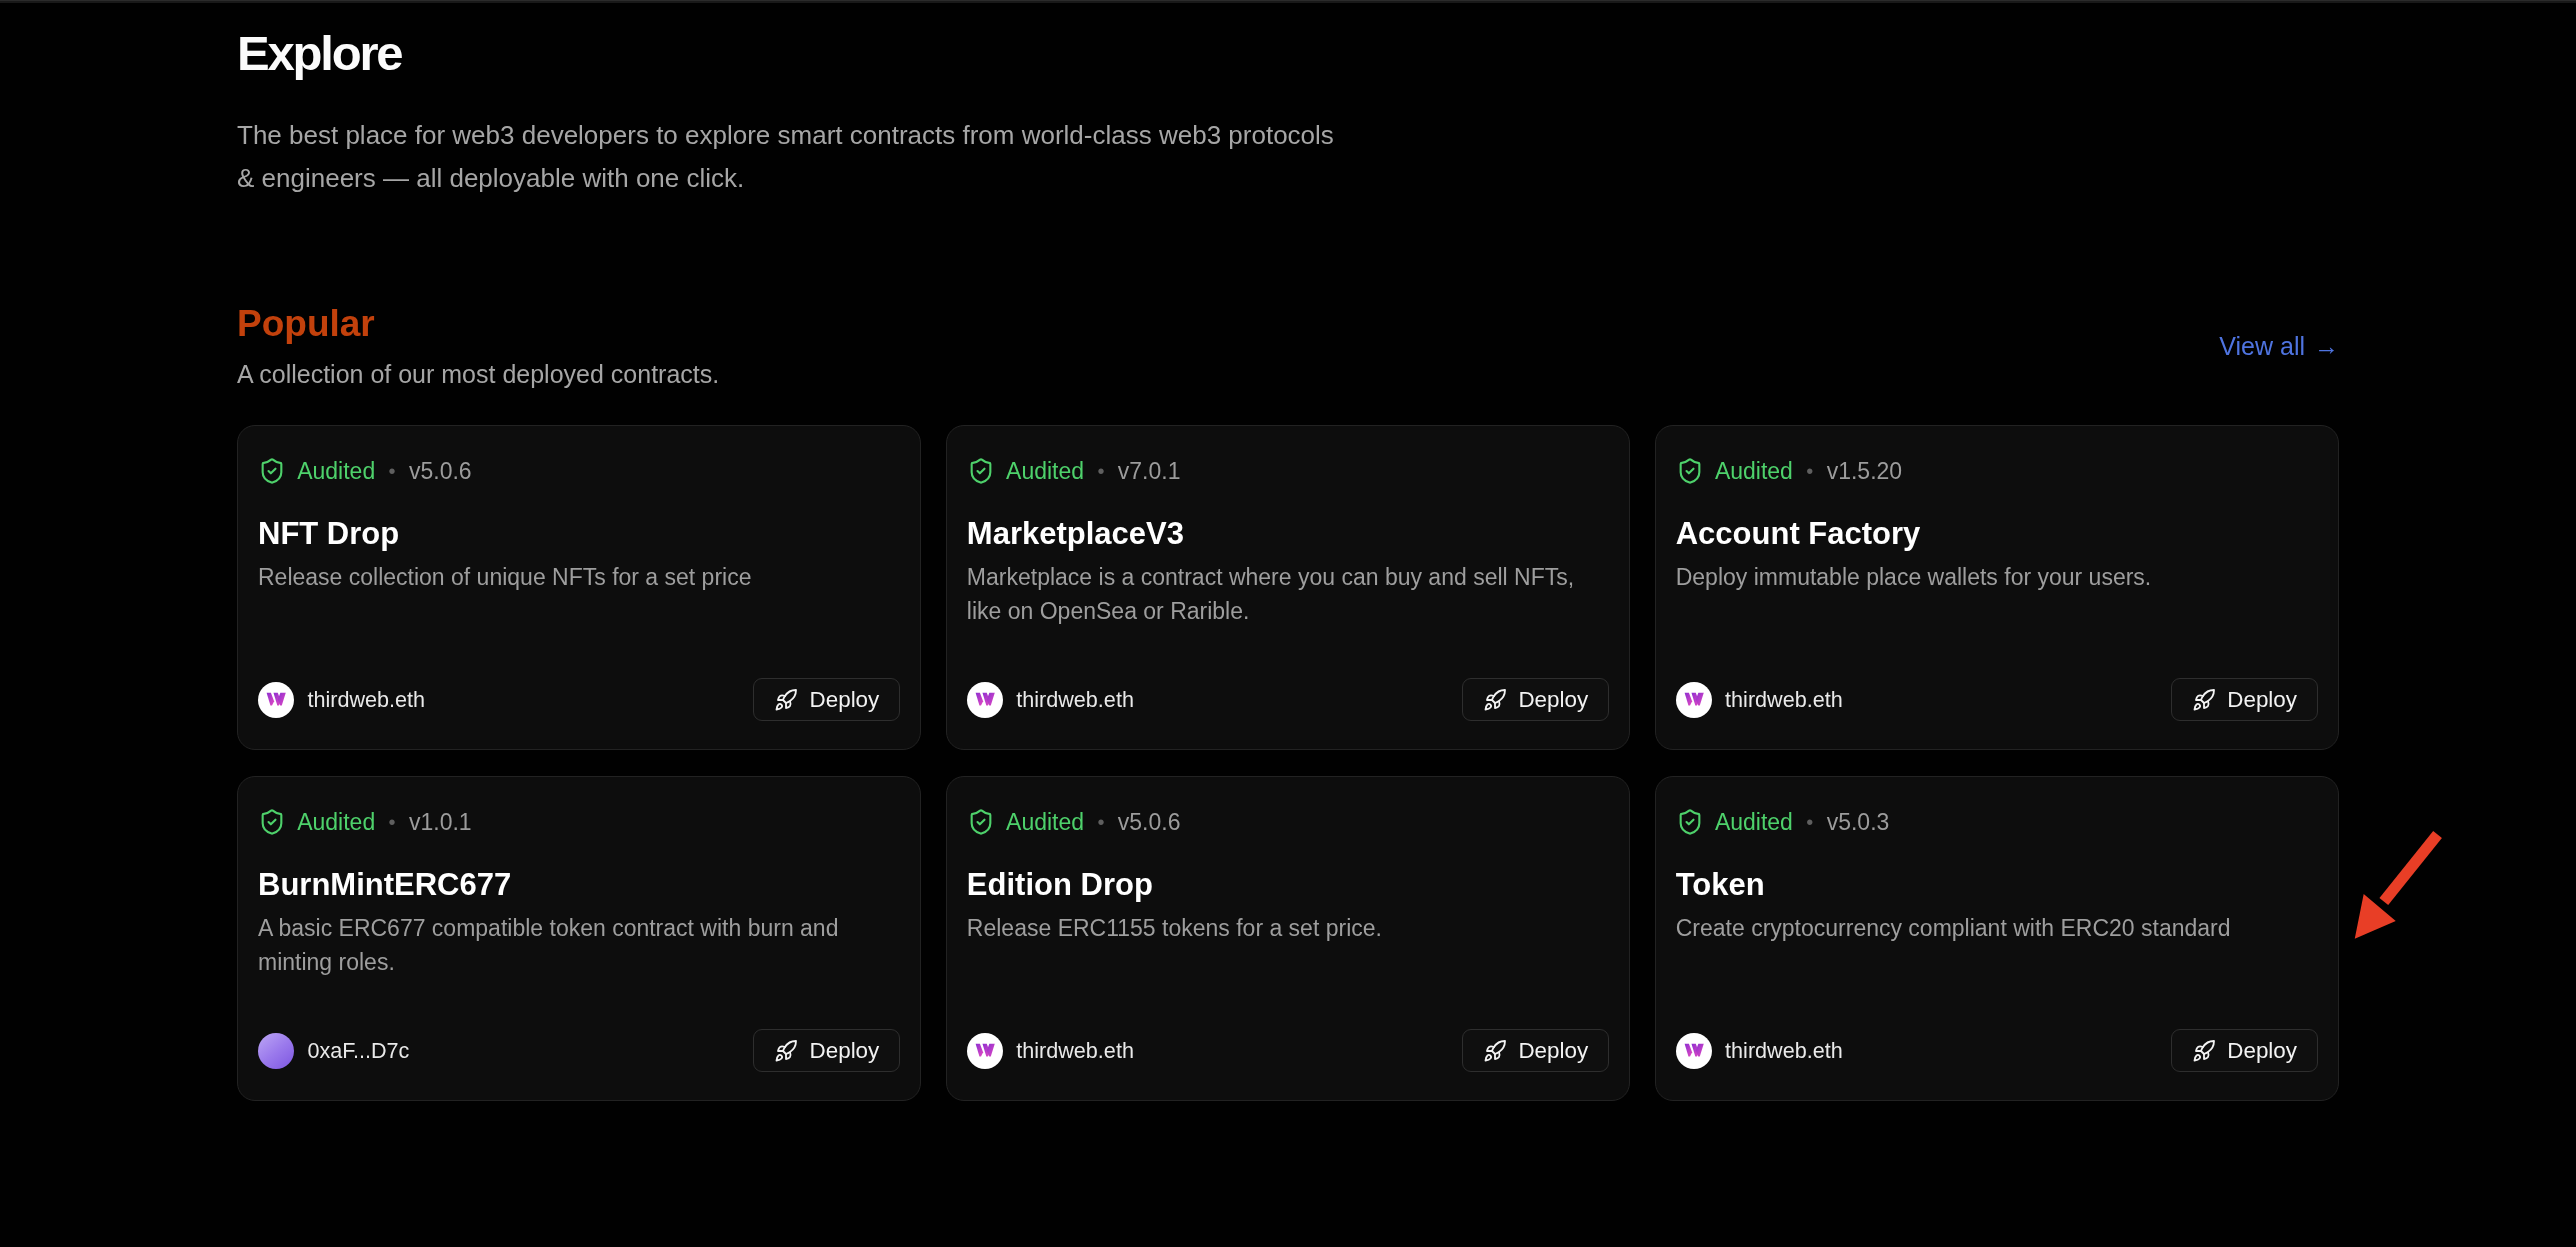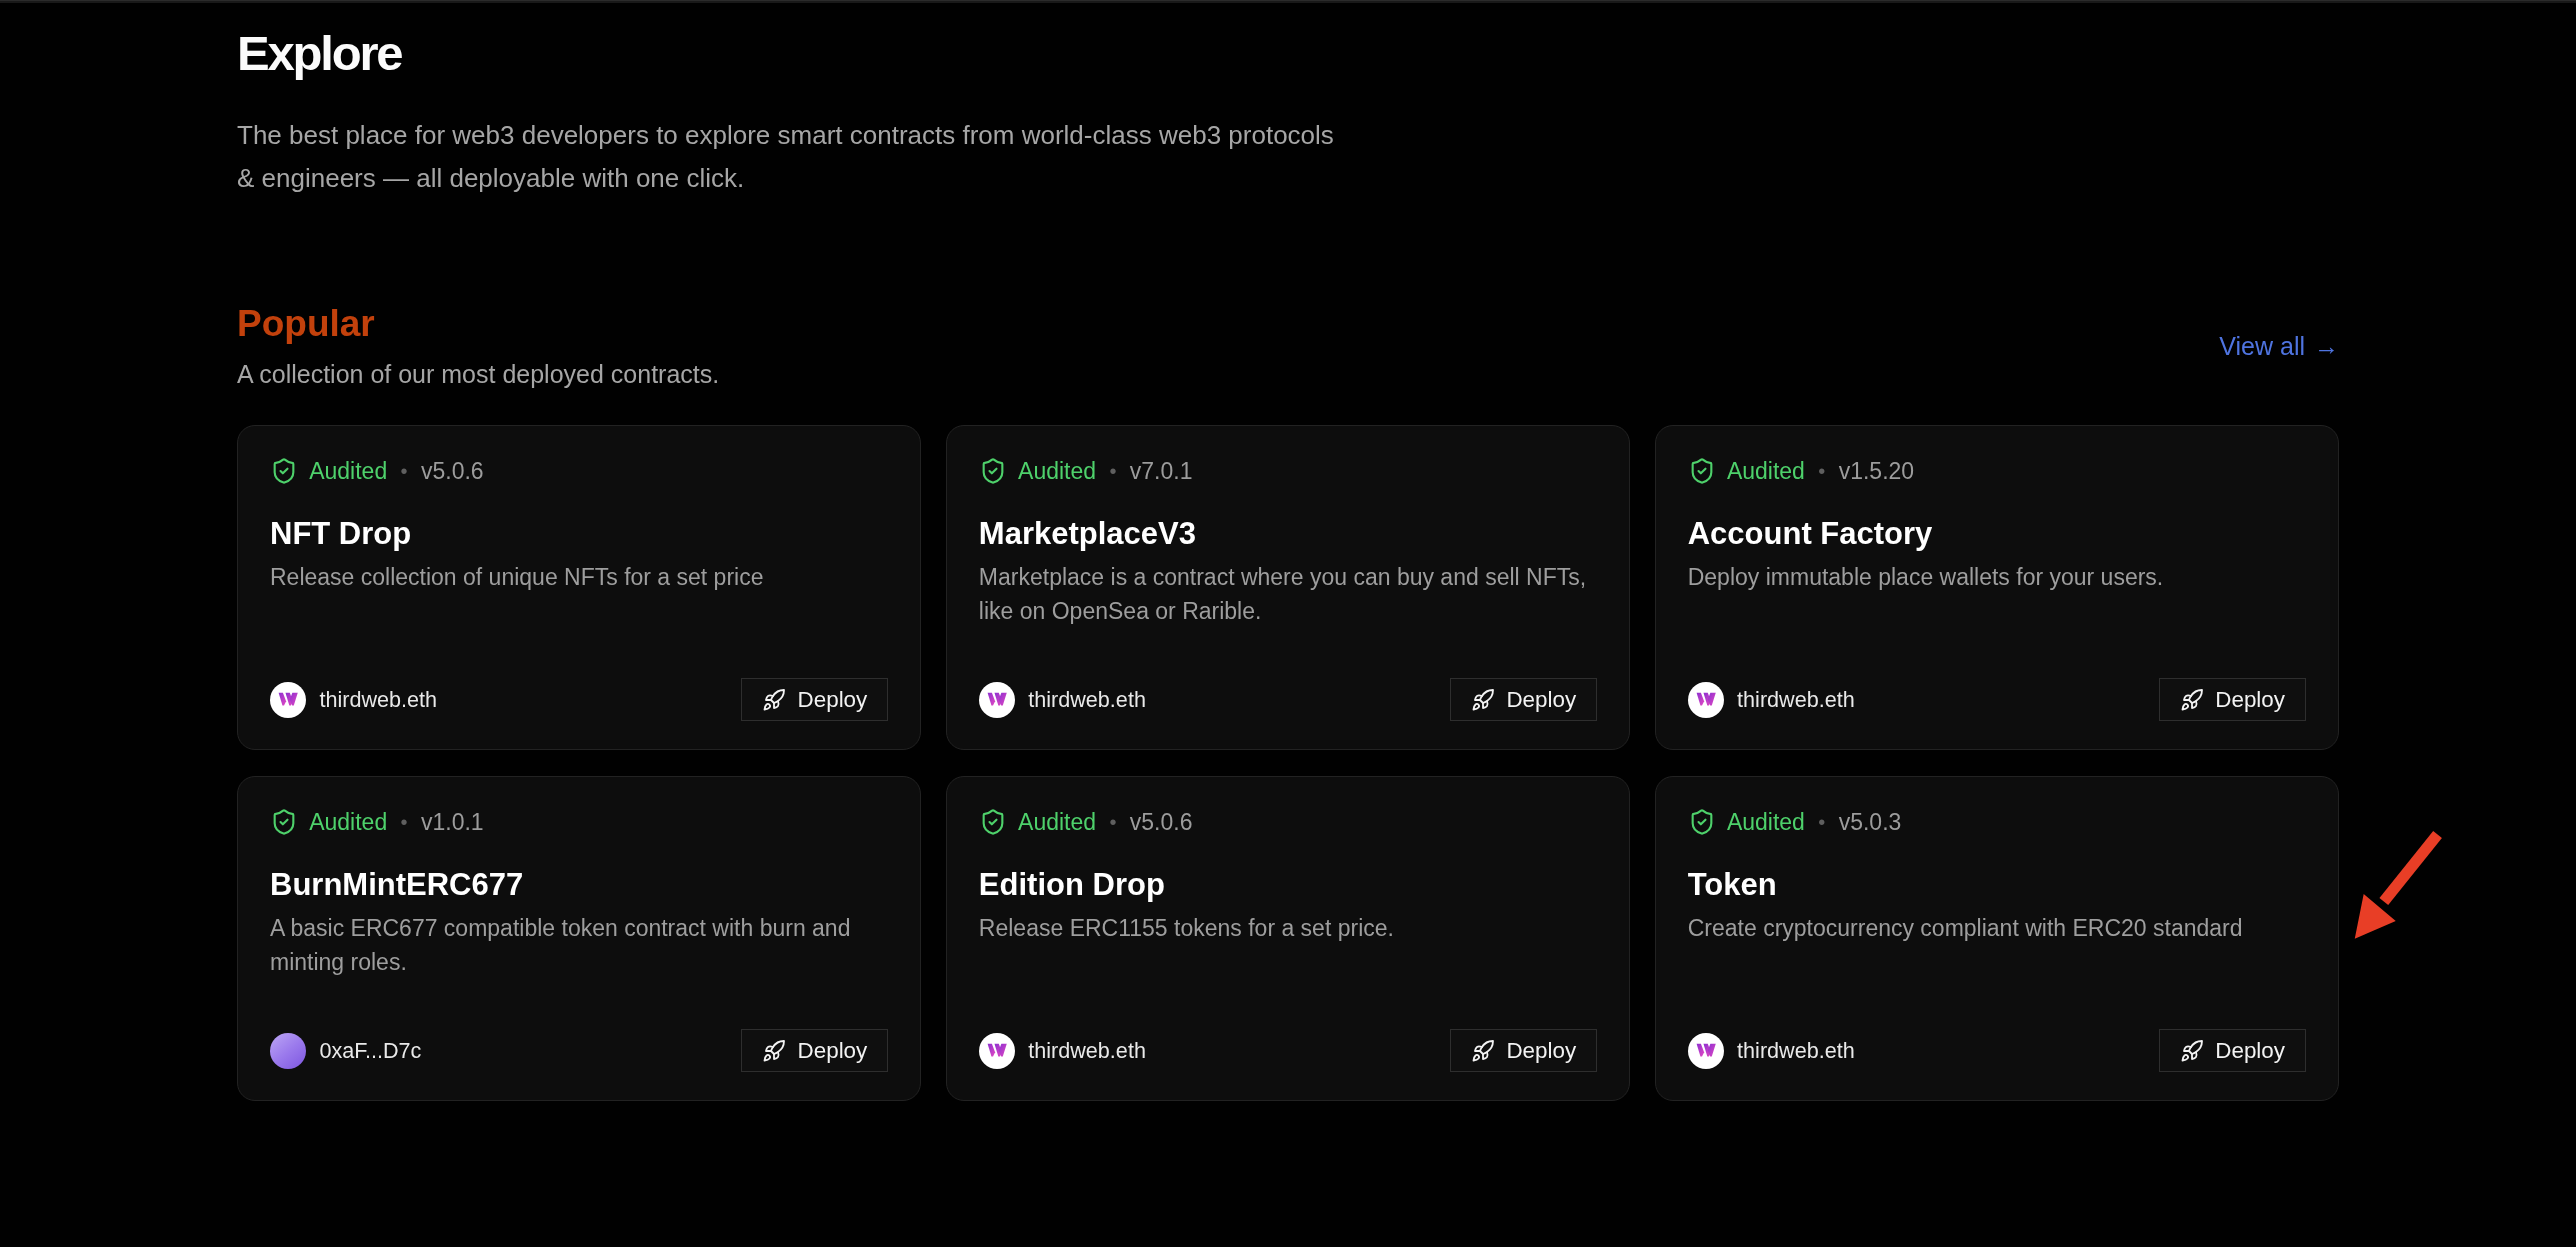--- a/index.html
+++ b/index.html
@@ -36,21 +36,21 @@
 
   .grid {
     margin-top:36px;
     display:grid; grid-template-columns:repeat(3,1fr); gap:26px 24.6px;
   }
   .card {
     height:325px;
     background:#0d0d0d;
     border:1.5px solid #222222;
     border-radius:18px;
-    padding:31px 32px 28px;
+    padding:31px 20px 28px;
     display:flex; flex-direction:column;
   }
   .badge-row { display:flex; align-items:center; gap:11.2px; }
   .shield-icon { width:28px; height:28px; display:inline-flex; flex:none; }
   .shield-icon svg { width:100%; height:100%; }
   .audited-label { font-size:23px; color:#4ed16b; }
   .badge-dot { font-size:20px; color:#5f5f5f; margin:0 2.2px; }
   .version-label { font-size:23px; color:#9c9c9c; }
 
   .card-title { margin-top:31px; font-size:31px; font-weight:700; color:#ffffff; }
@@ -68,21 +68,21 @@
   }
   .avatar-thirdweb { background:#ffffff; }
   .avatar-thirdweb svg { width:22.4px; height:16.4px; }
   .avatar-purple { background:linear-gradient(140deg,#bda7f5 0%,#9a79ec 52%,#7d56e0 100%); }
   .publisher-name { font-size:21.6px; color:#e9e9e9; }
 
   .deploy-btn {
     display:flex; align-items:center; gap:11.2px;
     height:43px; padding:0 20px;
     background:#0f0f0f;
-    border:1.5px solid #2e2e2e; border-radius:0;
+    border:1.5px solid #2e2e2e; border-radius:9px;
     color:#f3f3f3; font-size:22.4px; font-family:inherit;
     cursor:pointer;
   }
   .rocket-icon { width:24px; height:24px; display:inline-flex; flex:none; }
   .rocket-icon svg { width:100%; height:100%; }
 
   .red-arrow { position:absolute; left:2336px; top:818px; width:127px; height:138px; }
 </style>
 </head>
 <body>

